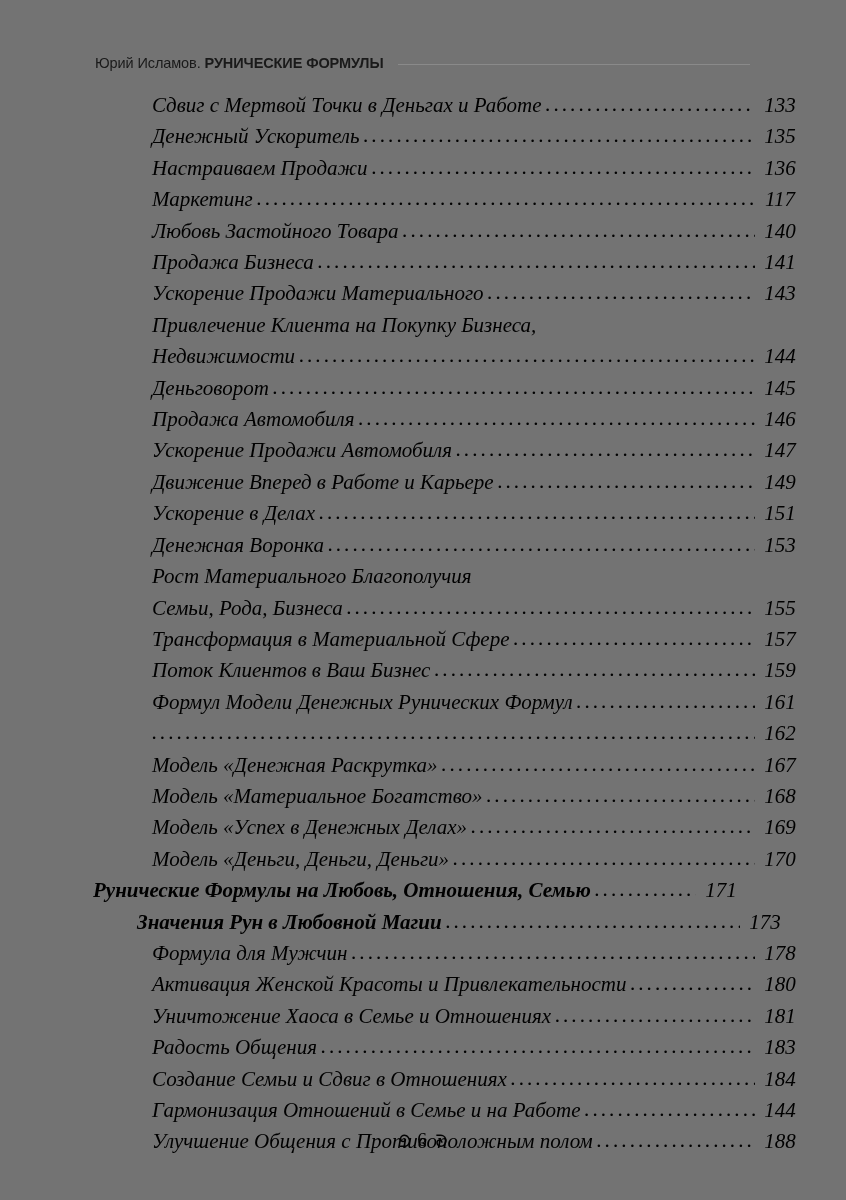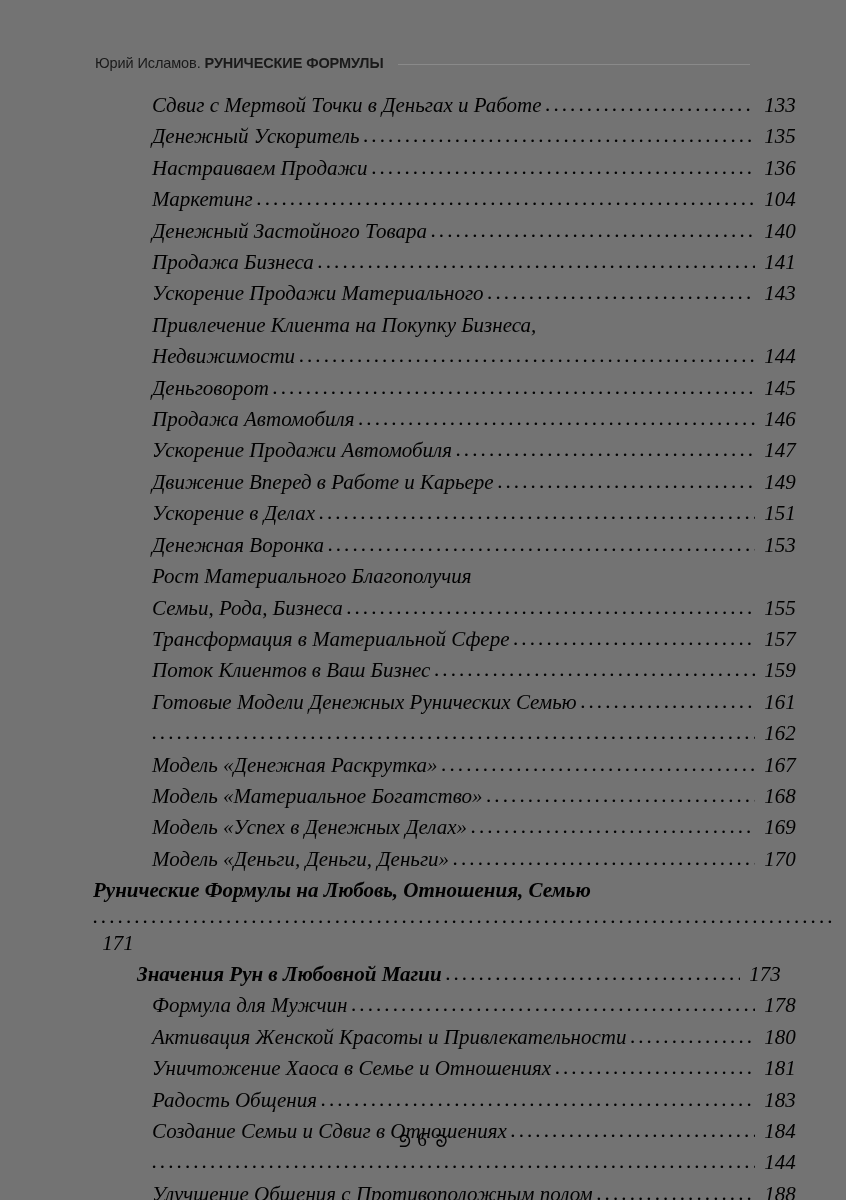--- a/index.html
+++ b/index.html
@@ -82,21 +82,21 @@
   }
   .toc-entry .page-num {
     flex: 0 0 auto;
     text-align: center;
     min-width: 44px;
     padding-left: 3px;
     font-variant-numeric: lining-nums;
   }
 
   
-  .lvl-section  { padding-left: 0px; flex-direction: column; }
+  .lvl-section  { padding-left: 0px; }
   .lvl-sub      { padding-left: 44px; }
   .lvl-item     { padding-left: 59px; }
 
   
   .bold .label { font-weight: 700; }
   .toc-entry.nowrap-first .label { padding-right: 0; text-align: right; }
 
   
   .folio {
     position: absolute;
@@ -142,24 +142,24 @@
         <span class="page-num">135</span>
       </div>
       <div class="toc-entry lvl-item">
         <span class="label">Настраиваем Продажи</span>
         <span class="leader">.........................................................................................</span>
         <span class="page-num">136</span>
       </div>
       <div class="toc-entry lvl-item">
         <span class="label">Маркетинг</span>
         <span class="leader">.........................................................................................</span>
-        <span class="page-num">104</span>
-      </div>
-      <div class="toc-entry lvl-item">
-        <span class="label">Денежный Застойного Товара</span>
+        <span class="page-num">117</span>
+      </div>
+      <div class="toc-entry lvl-item">
+        <span class="label">Любовь Застойного Товара</span>
         <span class="leader">.........................................................................................</span>
         <span class="page-num">140</span>
       </div>
       <div class="toc-entry lvl-item">
         <span class="label">Продажа Бизнеса</span>
         <span class="leader">.........................................................................................</span>
         <span class="page-num">141</span>
       </div>
       <div class="toc-entry lvl-item">
         <span class="label">Ускорение Продажи Материального</span>
@@ -216,21 +216,21 @@
         <span class="label">Трансформация в Материальной Сфере</span>
         <span class="leader">.........................................................................................</span>
         <span class="page-num">157</span>
       </div>
       <div class="toc-entry lvl-item">
         <span class="label">Поток Клиентов в Ваш Бизнес</span>
         <span class="leader">.........................................................................................</span>
         <span class="page-num">159</span>
       </div>
       <div class="toc-entry lvl-item">
-        <span class="label">Готовые Модели Денежных Рунических Семью</span>
+        <span class="label">Формул Модели Денежных Рунических Формул</span>
         <span class="leader">.........................................................................................</span>
         <span class="page-num">161</span>
       </div>
       <div class="toc-entry lvl-item">
         <span class="leader">.........................................................................................</span>
         <span class="page-num">162</span>
       </div>
       <div class="toc-entry lvl-item">
         <span class="label">Модель «Денежная Раскрутка»</span>
         <span class="leader">.........................................................................................</span>
@@ -280,20 +280,21 @@
         <span class="label">Радость Общения</span>
         <span class="leader">.........................................................................................</span>
         <span class="page-num">183</span>
       </div>
       <div class="toc-entry lvl-item">
         <span class="label">Создание Семьи и Сдвиг в Отношениях</span>
         <span class="leader">.........................................................................................</span>
         <span class="page-num">184</span>
       </div>
       <div class="toc-entry lvl-item">
+        <span class="label">Гармонизация Отношений в Семье и на Работе</span>
         <span class="leader">.........................................................................................</span>
         <span class="page-num">144</span>
       </div>
       <div class="toc-entry lvl-item">
         <span class="label">Улучшение Общения с Противоположным полом</span>
         <span class="leader">.........................................................................................</span>
         <span class="page-num">188</span>
       </div>
     </div>
 

